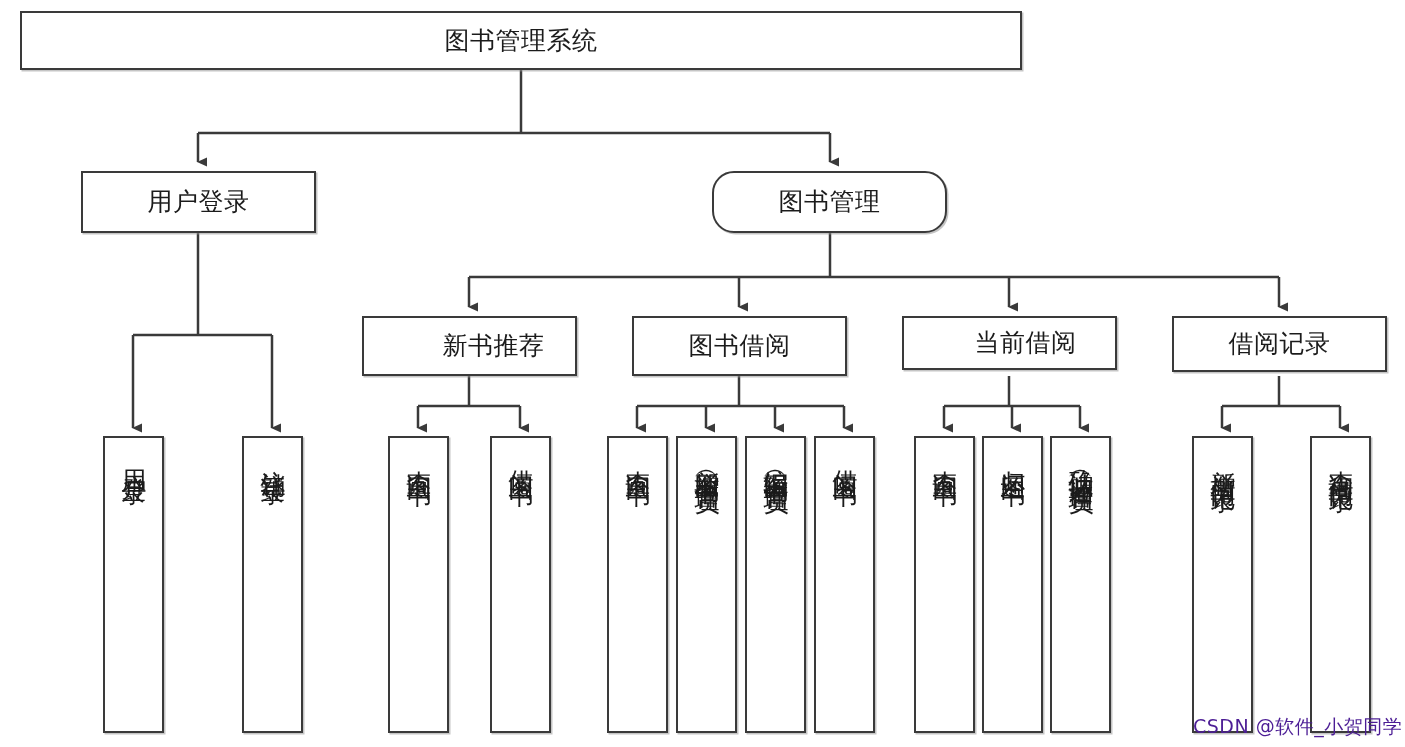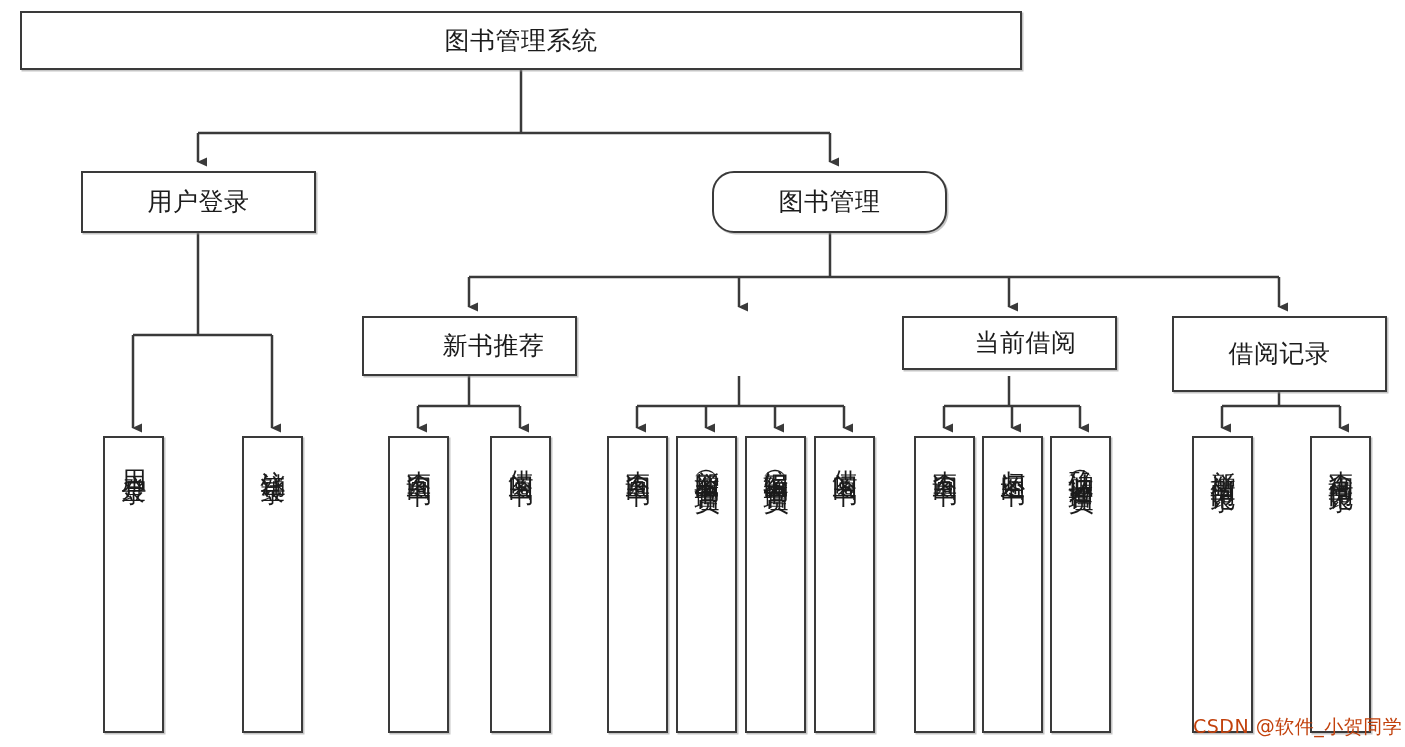--- a/index.html
+++ b/index.html
@@ -60,21 +60,21 @@
     font-size: 25px;
     letter-spacing: 4px;
     white-space: nowrap;
   }
   .node.vert.tall .label {
     letter-spacing: 3px;
   }
   .watermark {
     position: absolute;
     font-size: 19px;
-    color: #c2410c;
+    color: #4c1d95;
     letter-spacing: 0.5px;
     white-space: nowrap;
     font-family: "DejaVu Sans", "Liberation Sans", sans-serif;
   }
 </style>
 </head>
 <body>
 
 <div id="canvas">
 
@@ -137,26 +137,29 @@
   </div>
 
   <div class="node horiz" style="left:712px; top:171px; width:235px; height:62px;border-radius:22px;">
     <span class="label">图书管理</span>
   </div>
 
   <div class="node horiz" style="left:362px; top:316px; width:215px; height:60px;padding-left:48px;">
     <span class="label">新书推荐</span>
   </div>
 
+  <div class="node horiz" style="left:632px; top:316px; width:215px; height:60px;">
+    <span class="label">图书借阅</span>
+  </div>
 
   <div class="node horiz" style="left:902px; top:316px; width:215px; height:54px;padding-left:32px;">
     <span class="label">当前借阅</span>
   </div>
 
-  <div class="node horiz" style="left:1172px; top:316px; width:215px; height:76px;justify-content:center;">
+  <div class="node horiz" style="left:1172px; top:316px; width:215px; height:56px;justify-content:center;">
     <span class="label">借阅记录</span>
   </div>
 
   <div class="node vert" style="left:103px; top:436px; width:61px; height:297px;">
     <span class="label">用户登录</span>
   </div>
 
   <div class="node vert" style="left:242px; top:436px; width:61px; height:297px;">
     <span class="label">注销登录</span>
   </div>

